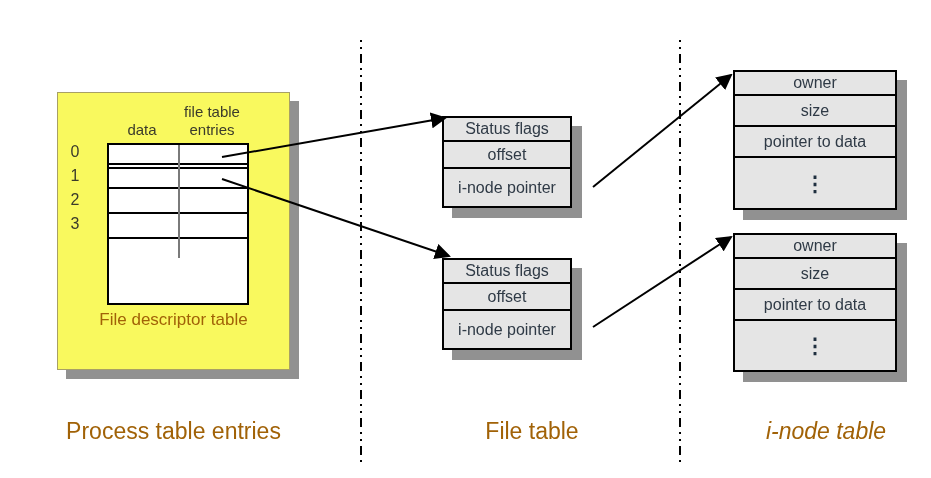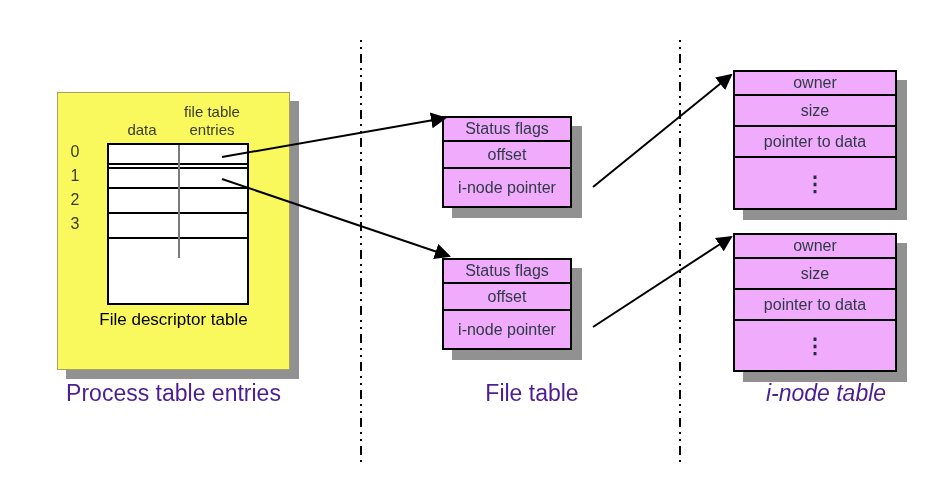--- a/index.html
+++ b/index.html
@@ -24,41 +24,41 @@
   .fd-rownum{
     position:absolute;left:6px;width:22px;text-align:center;
     font-size:16px;line-height:16px;color:#3b3b2b;
   }
   .rn0{top:51px}.rn1{top:75px}.rn2{top:99px}.rn3{top:123px}
   .hdr{position:absolute;font-size:15px;line-height:18px;text-align:center;color:#3b3b2b;}
   .hdr-flags{left:49px;top:28px;width:70px;}
   .hdr-ftp{left:108px;top:10px;width:92px;}
   .fd-caption{
     position:absolute;left:0;top:217px;width:100%;text-align:center;
-    font-size:17px;color:#000000;
+    font-size:17px;color:#a16207;
   }
   
   .blue-box{
-    position:absolute;background:#f0abfc;border:2px solid #000;box-sizing:border-box;
+    position:absolute;background:#e5e5e5;border:2px solid #000;box-sizing:border-box;
     box-shadow:10px 10px 0 #919191;display:grid;color:#2f3a46;font-size:16px;
   }
   .blue-box .cell{
     display:flex;align-items:center;justify-content:center;
     border-bottom:2px solid #000;text-align:center;
   }
   .blue-box .cell:last-child{border-bottom:none;}
   .ft-box{left:442px;width:130px;height:92px;grid-template-rows:24px 27px 1fr;}
   .ft-upper{top:116px;}
   .ft-lower{top:258px;}
   .in-box{left:733px;width:164px;grid-template-rows:24px 31px 31px 1fr;}
   .in-upper{top:70px;height:140px;}
   .in-lower{top:233px;height:139px;}
   .dots-cell{font-size:21px;font-weight:bold;line-height:1;color:#1f2f3f;letter-spacing:0;}
   
-  .caption{position:absolute;top:380px;font-size:23px;color:#4c1d95;text-align:center;}
+  .caption{position:absolute;top:418px;font-size:23px;color:#a16207;text-align:center;}
   .cap-process{left:57px;width:233px;}
   .cap-file{left:442px;width:180px;}
   .cap-inode{left:733px;width:186px;font-style:italic;}
   
   #overlay{position:absolute;left:0;top:0;pointer-events:none;z-index:6;}
   #overlay path{fill:none;stroke:#000;stroke-width:2px;}
   #overlay .dashsep{stroke-dasharray:2 5 2 5 9 5;}
 </style>
 </head>
 <body>

